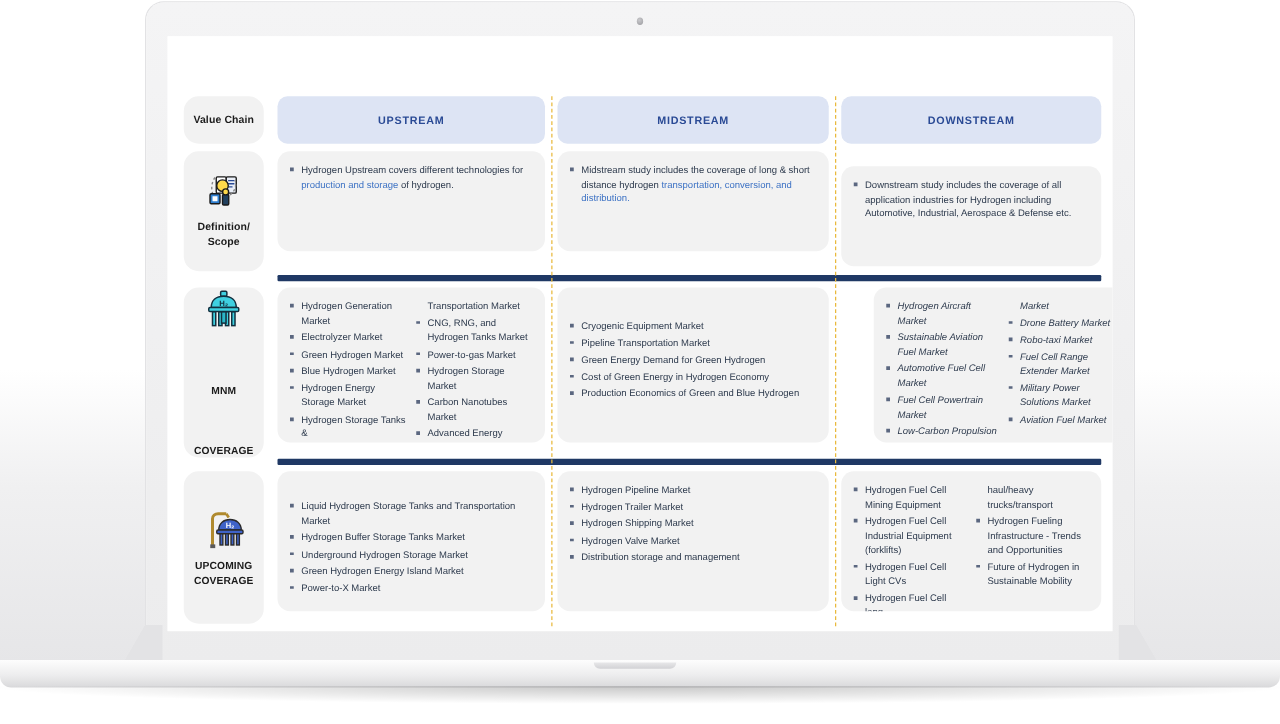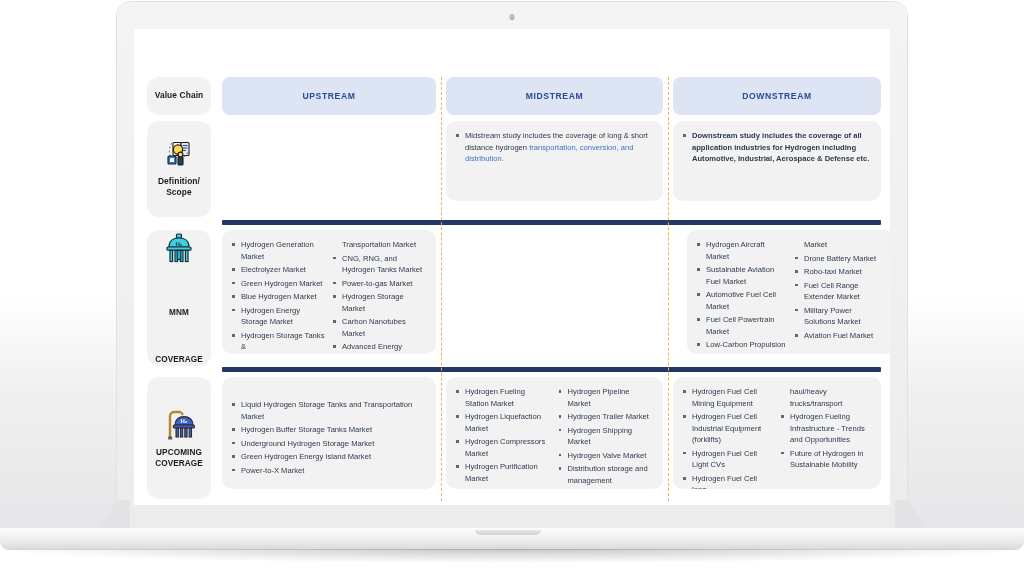--- a/index.html
+++ b/index.html
@@ -158,28 +158,33 @@
                     <rect x="16" y="16.5" width="5" height="8.5" rx="1" fill="#22415f"></rect>
                     <circle cx="18.5" cy="14.5" r="2.4" fill="#ffd94a"></circle>
                     <path d="M22 17 C26 14 27.5 9 26 5" stroke="#888" stroke-dasharray="2 2"></path>
                   </g>
                 </svg>
               </span>
               <div class="lab">Definition/</div>
               <div class="lab">Scope</div>
             </div>
 
+            <div class="col panel" style="left:78px;width:214px;top:0;height:80px;">
+              <ul class="blist">
+                <li><span>Hydrogen Upstream covers different technologies for </span><span class="hl">production and storage</span><span> of hydrogen.</span></li>
+              </ul>
+            </div>
 
             <div class="col panel" style="left:302px;width:217px;top:0;height:80px;">
               <ul class="blist">
                 <li><span>Midstream study includes the coverage of long &amp; short distance hydrogen </span><span class="hl">transportation, conversion, and distribution.</span></li>
               </ul>
             </div>
 
-            <div class="col panel" style="left:529px;width:208px;top:0;height:80px;font-weight:bold;">
+            <div class="col panel" style="left:529px;width:208px;top:12px;height:80px;">
               <ul class="blist">
                 <li><span>Downstream study includes the coverage of all application industries for Hydrogen including Automotive, Industrial, Aerospace &amp; Defense etc.</span></li>
               </ul>
             </div>
           </div>
 
           <div class="bar" style="left:78px;width:659px;top:143px;"></div>
 
           <div class="row" style="top:153px;height:136px;">
             <div class="rowlabel" style="top:0;height:136px;gap:36px;">
@@ -220,22 +225,31 @@
                     <li>CNG, RNG, and Hydrogen Tanks Market</li>
                     <li>Power-to-gas Market</li>
                     <li>Hydrogen Storage Market</li>
                     <li>Carbon Nanotubes Market</li>
                     <li>Advanced Energy Storage Market</li>
                   </ul>
                 </div>
               </div>
             </div>
 
-
-            <div class="col panel" style="left:543px;width:208px;top:0;height:124px;">
+            <div class="col panel" style="left:302px;width:217px;top:0;height:124px;padding-top:25px;">
+              <ul class="blist">
+                <li>Cryogenic Equipment Market</li>
+                <li>Pipeline Transportation Market</li>
+                <li>Green Energy Demand for Green Hydrogen</li>
+                <li>Cost of Green Energy in Hydrogen Economy</li>
+                <li>Production Economics of Green and Blue Hydrogen</li>
+              </ul>
+            </div>
+
+            <div class="col panel" style="left:555px;width:208px;top:0;height:124px;font-style:italic;">
               <div class="twocol">
                 <div class="c">
                   <ul class="blist">
                     <li>Hydrogen Aircraft Market</li>
                     <li>Sustainable Aviation Fuel Market</li>
                     <li>Automotive Fuel Cell Market</li>
                     <li>Fuel Cell Powertrain Market</li>
                     <li>Low-Carbon Propulsion</li>
                   </ul>
                 </div>
@@ -284,28 +298,20 @@
                 <li>Underground Hydrogen Storage Market</li>
                 <li>Green Hydrogen Energy Island Market</li>
                 <li>Power-to-X Market</li>
               </ul>
             </div>
 
             <div class="col panel" style="left:302px;width:217px;top:0;height:112px;">
               <div class="twocol">
                 <div class="c">
                   <ul class="blist">
-                    <li>Hydrogen Fueling Station Market</li>
-                    <li>Hydrogen Liquefaction Market</li>
-                    <li>Hydrogen Compressors Market</li>
-                    <li>Hydrogen Purification Market</li>
-                  </ul>
-                </div>
-                <div class="c">
-                  <ul class="blist">
                     <li>Hydrogen Pipeline Market</li>
                     <li>Hydrogen Trailer Market</li>
                     <li>Hydrogen Shipping Market</li>
                     <li>Hydrogen Valve Market</li>
                     <li>Distribution storage and management</li>
                   </ul>
                 </div>
               </div>
             </div>
 

